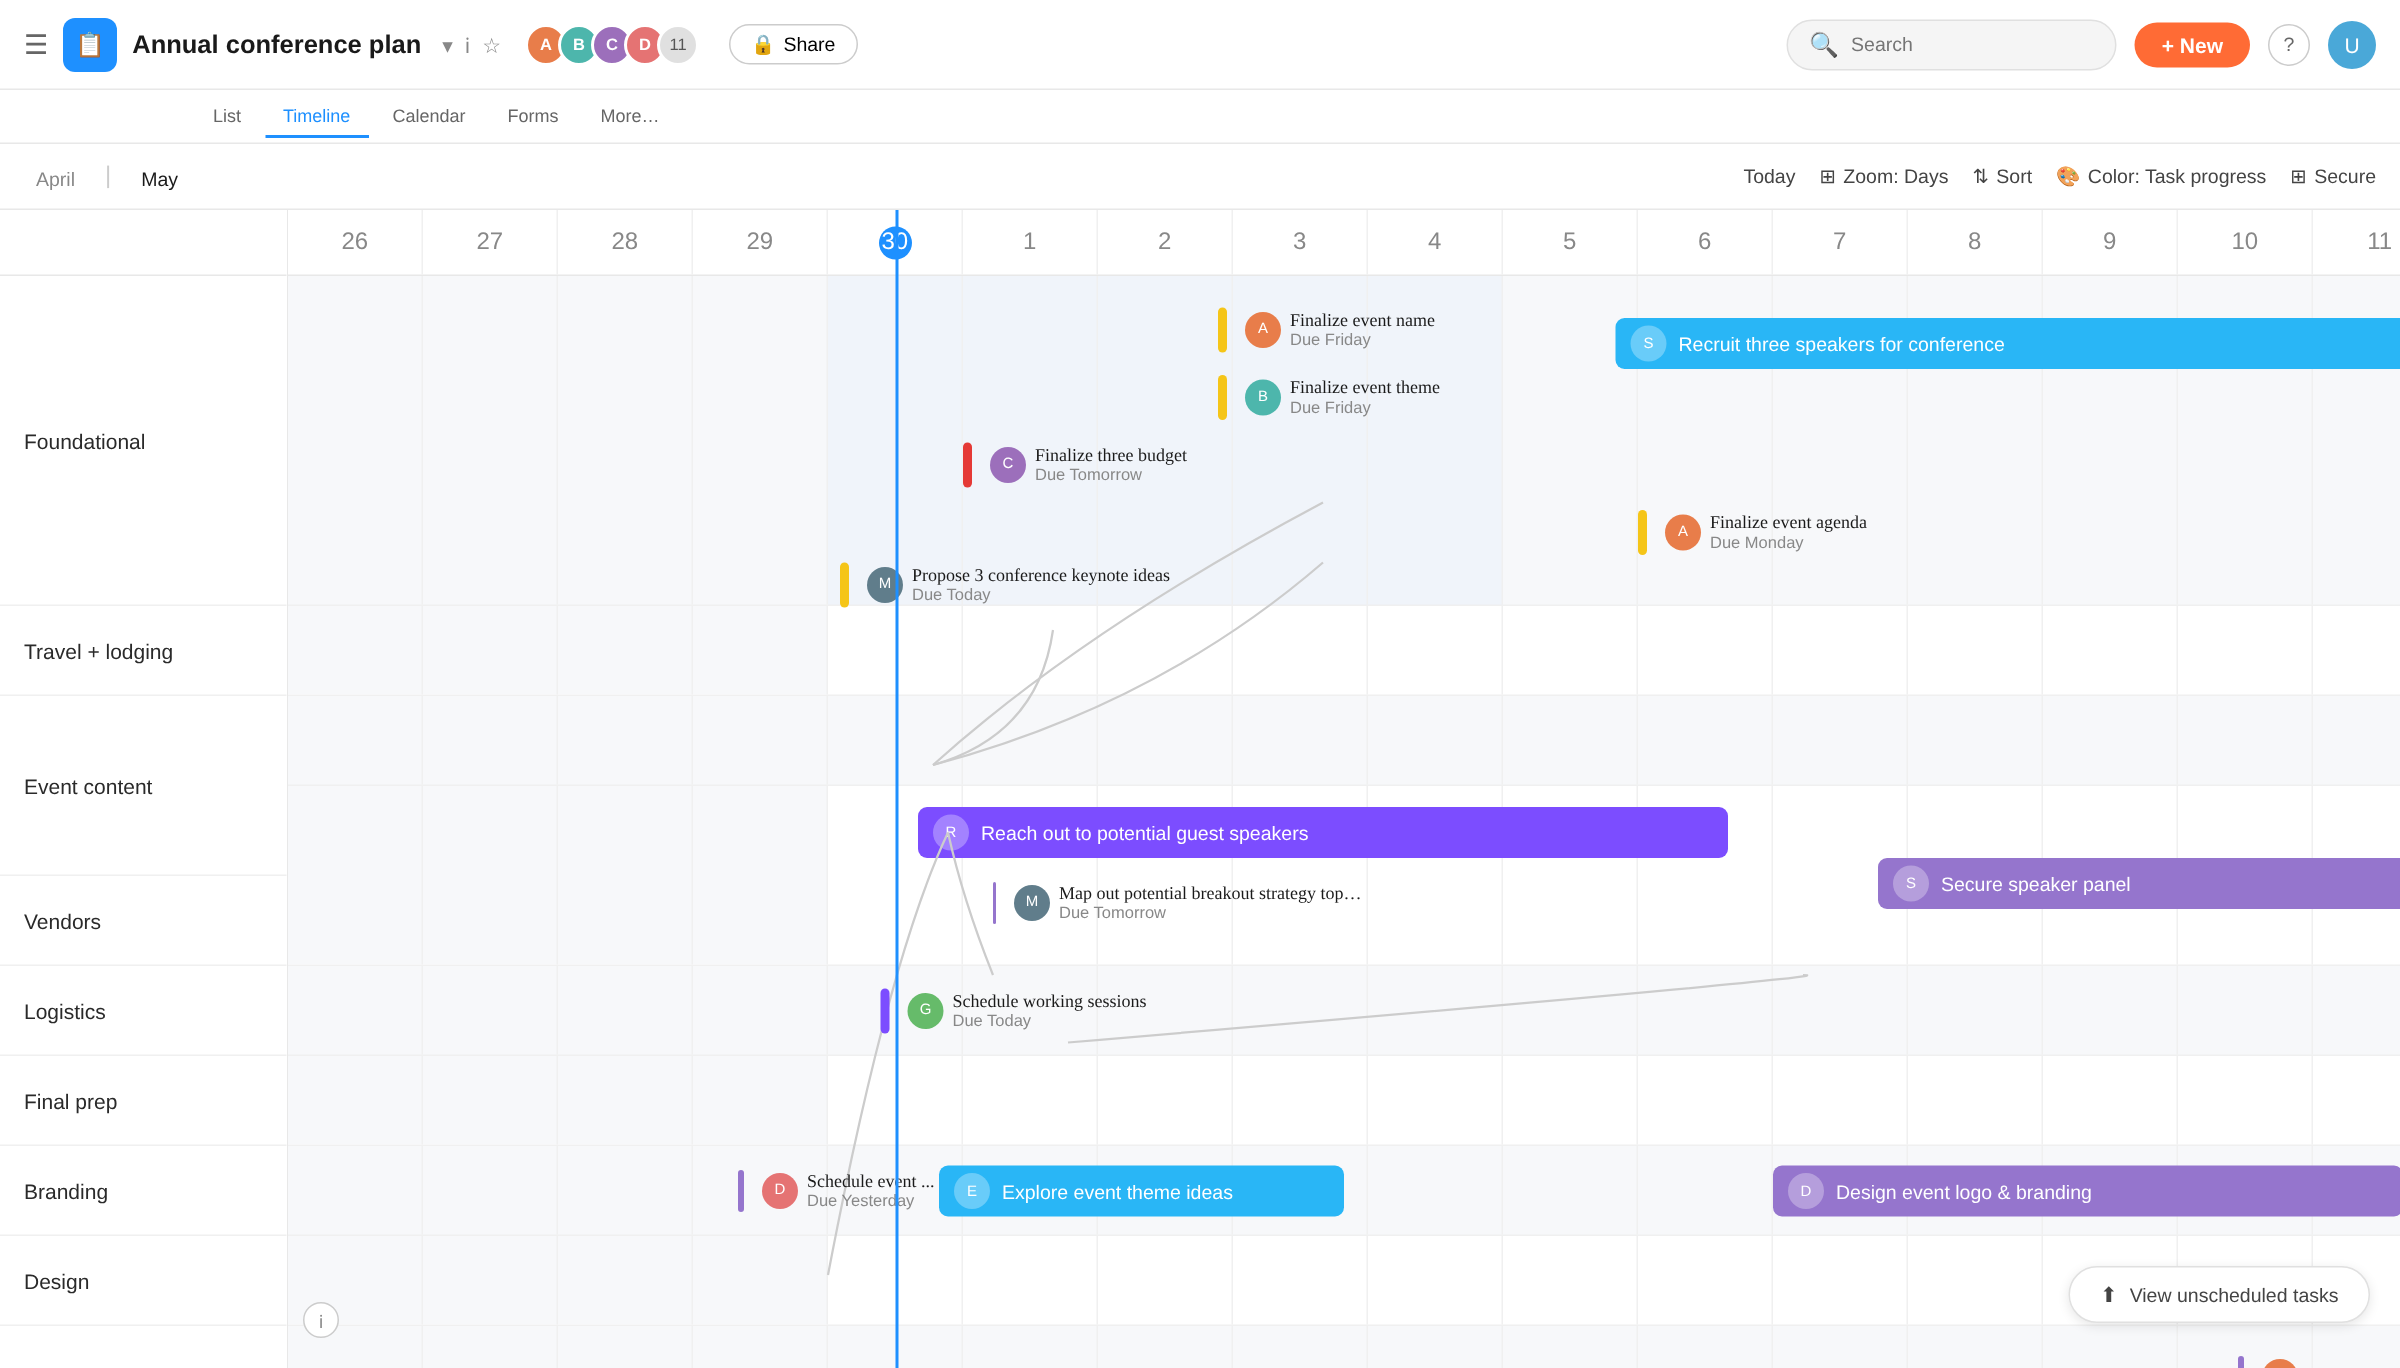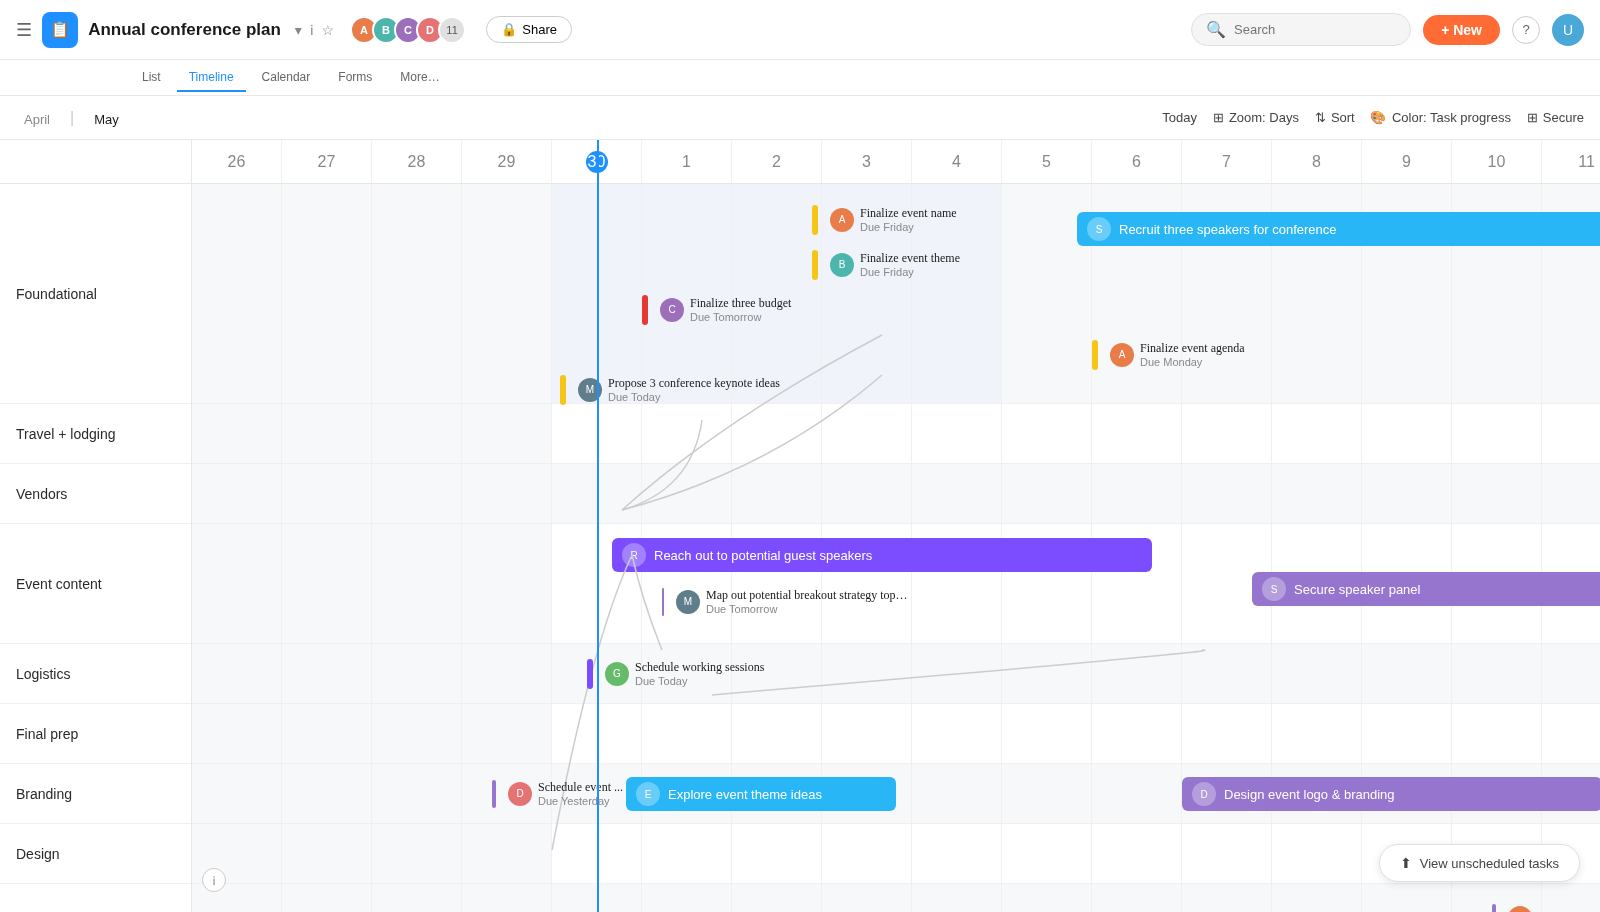--- a/index.html
+++ b/index.html
@@ -233,25 +233,25 @@
 <div class="timeline-main">
 
   <div class="sidebar">
     <div class="sidebar-header"></div>
     <div class="sidebar-row tall" style="height:220px">
       <span>Foundational</span>
     </div>
     <div class="sidebar-row" style="height:60px">
       <span>Travel + lodging</span>
     </div>
+    <div class="sidebar-row tall" style="height:120px">
+      <span>Event content</span>
+    </div>
     <div class="sidebar-row" style="height:60px">
       <span>Vendors</span>
-    </div>
-    <div class="sidebar-row tall" style="height:120px">
-      <span>Event content</span>
     </div>
     <div class="sidebar-row" style="height:60px">
       <span>Logistics</span>
     </div>
     <div class="sidebar-row" style="height:60px">
       <span>Final prep</span>
     </div>
     <div class="sidebar-row" style="height:60px">
       <span>Branding</span>
     </div>

